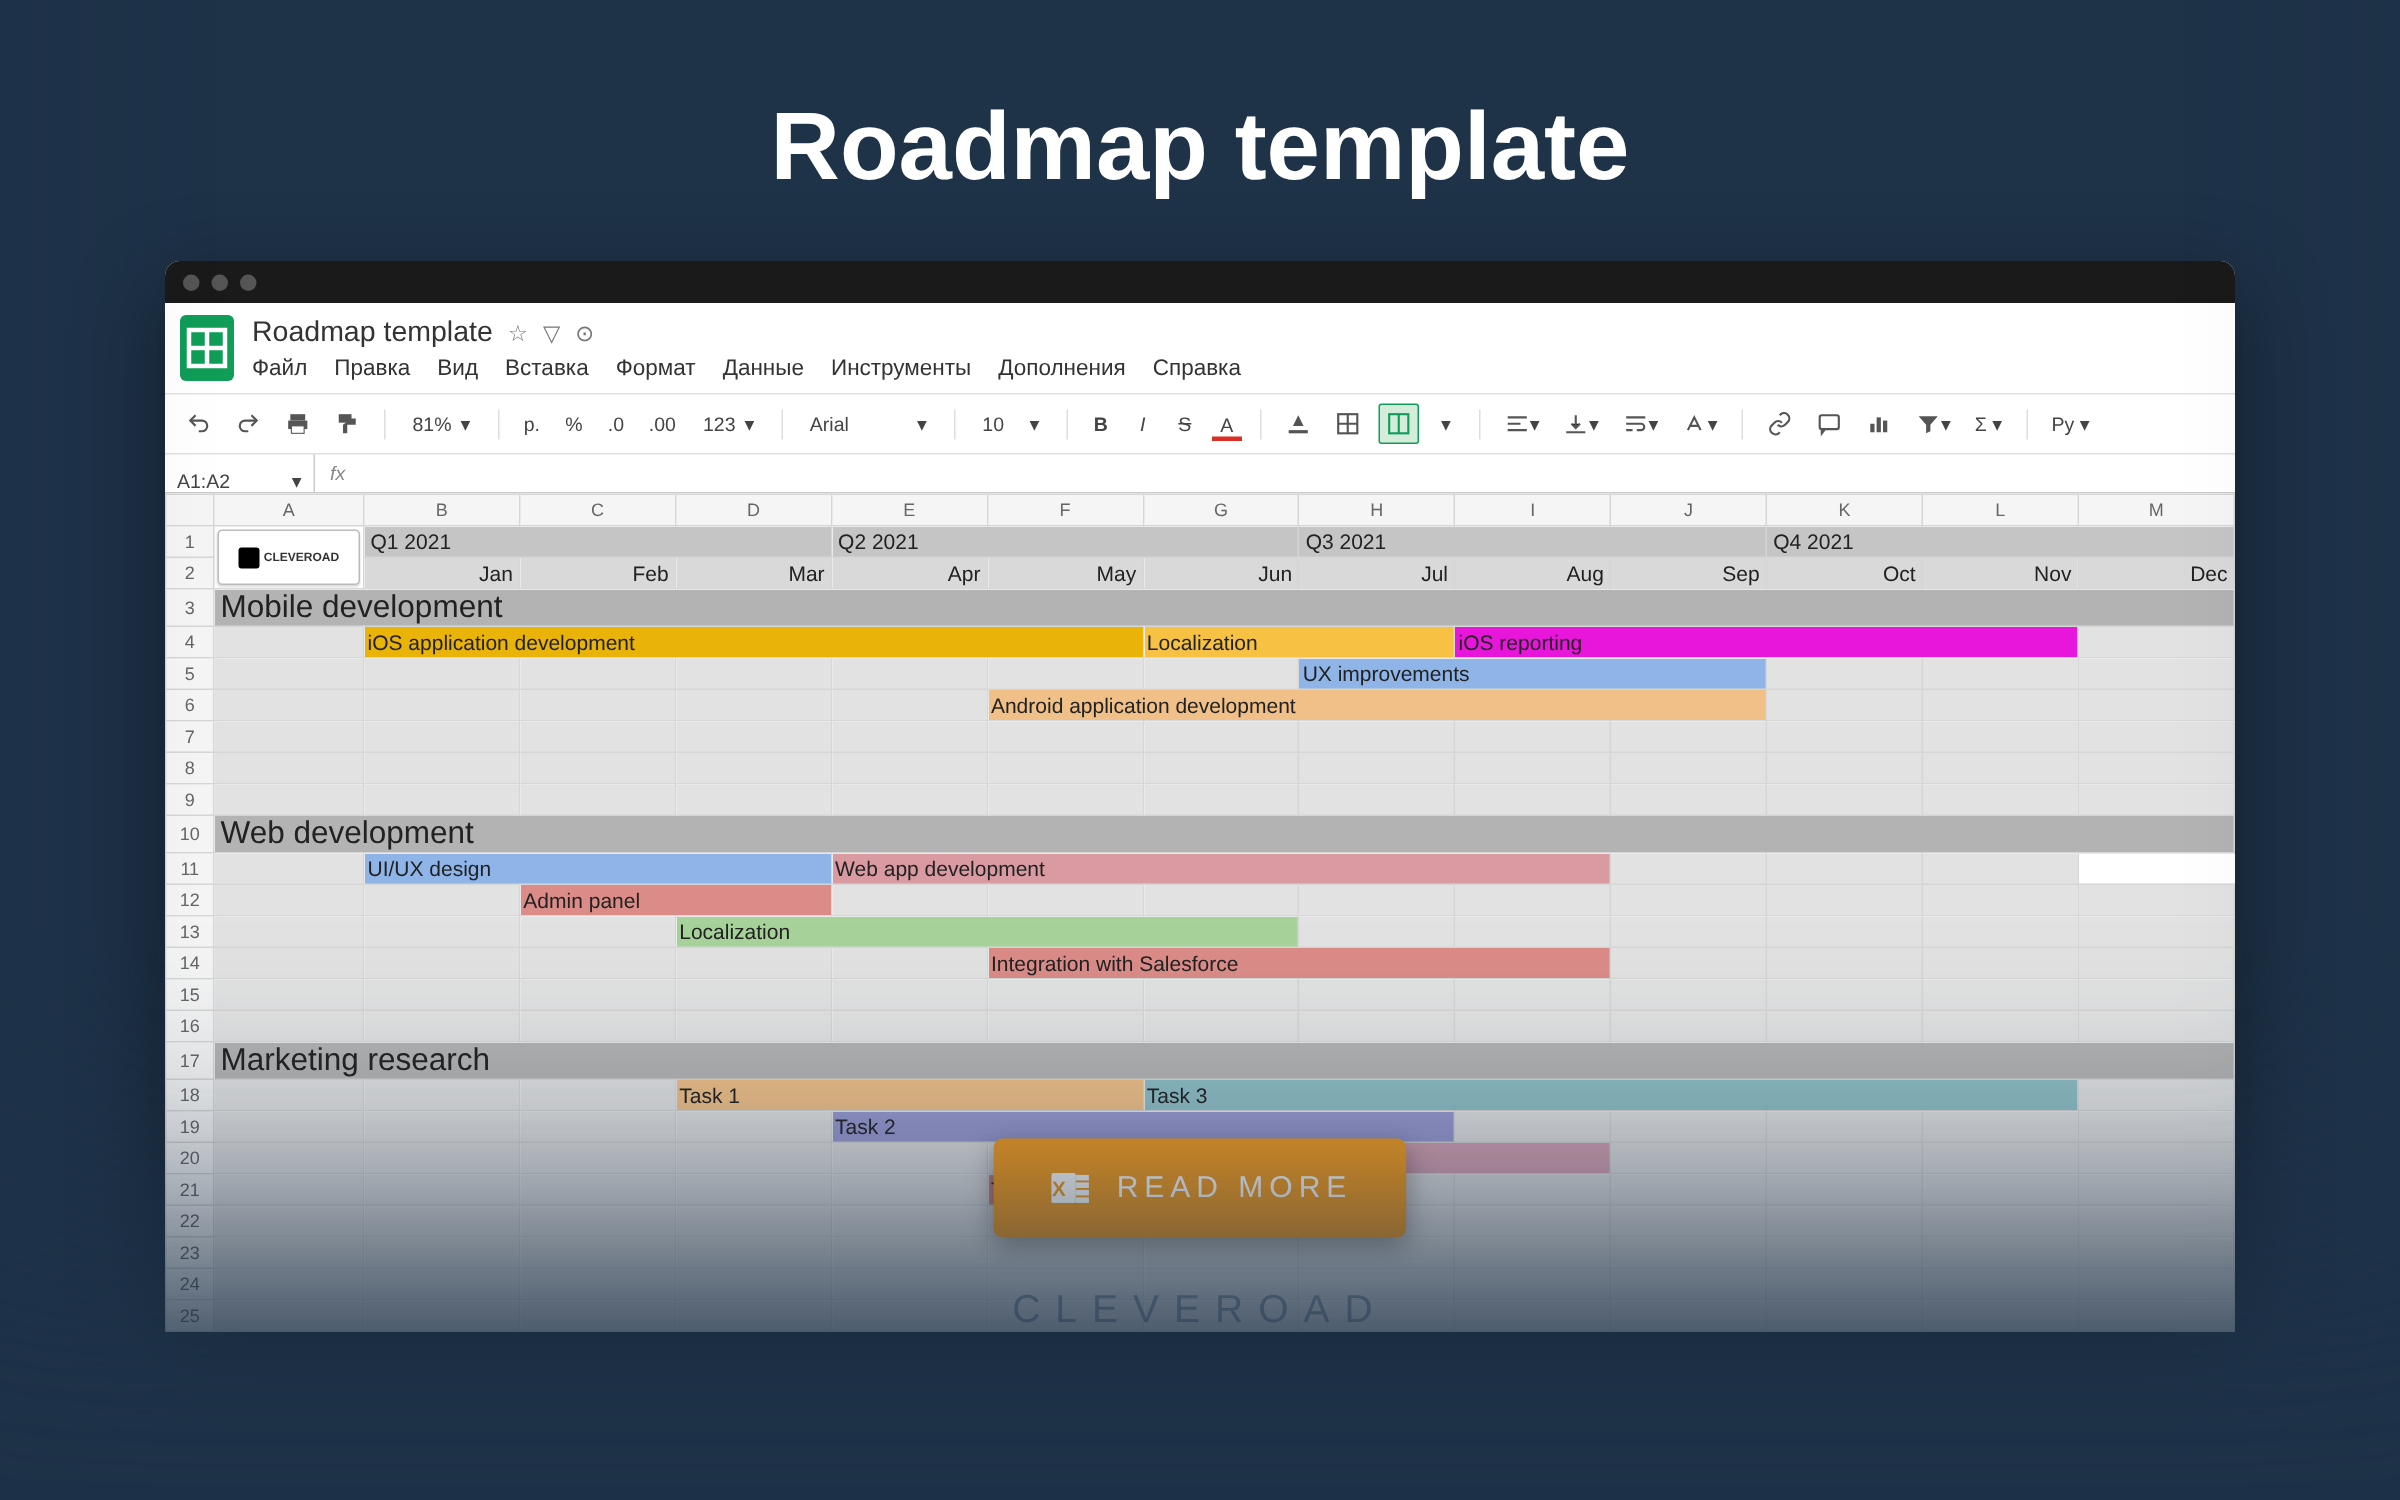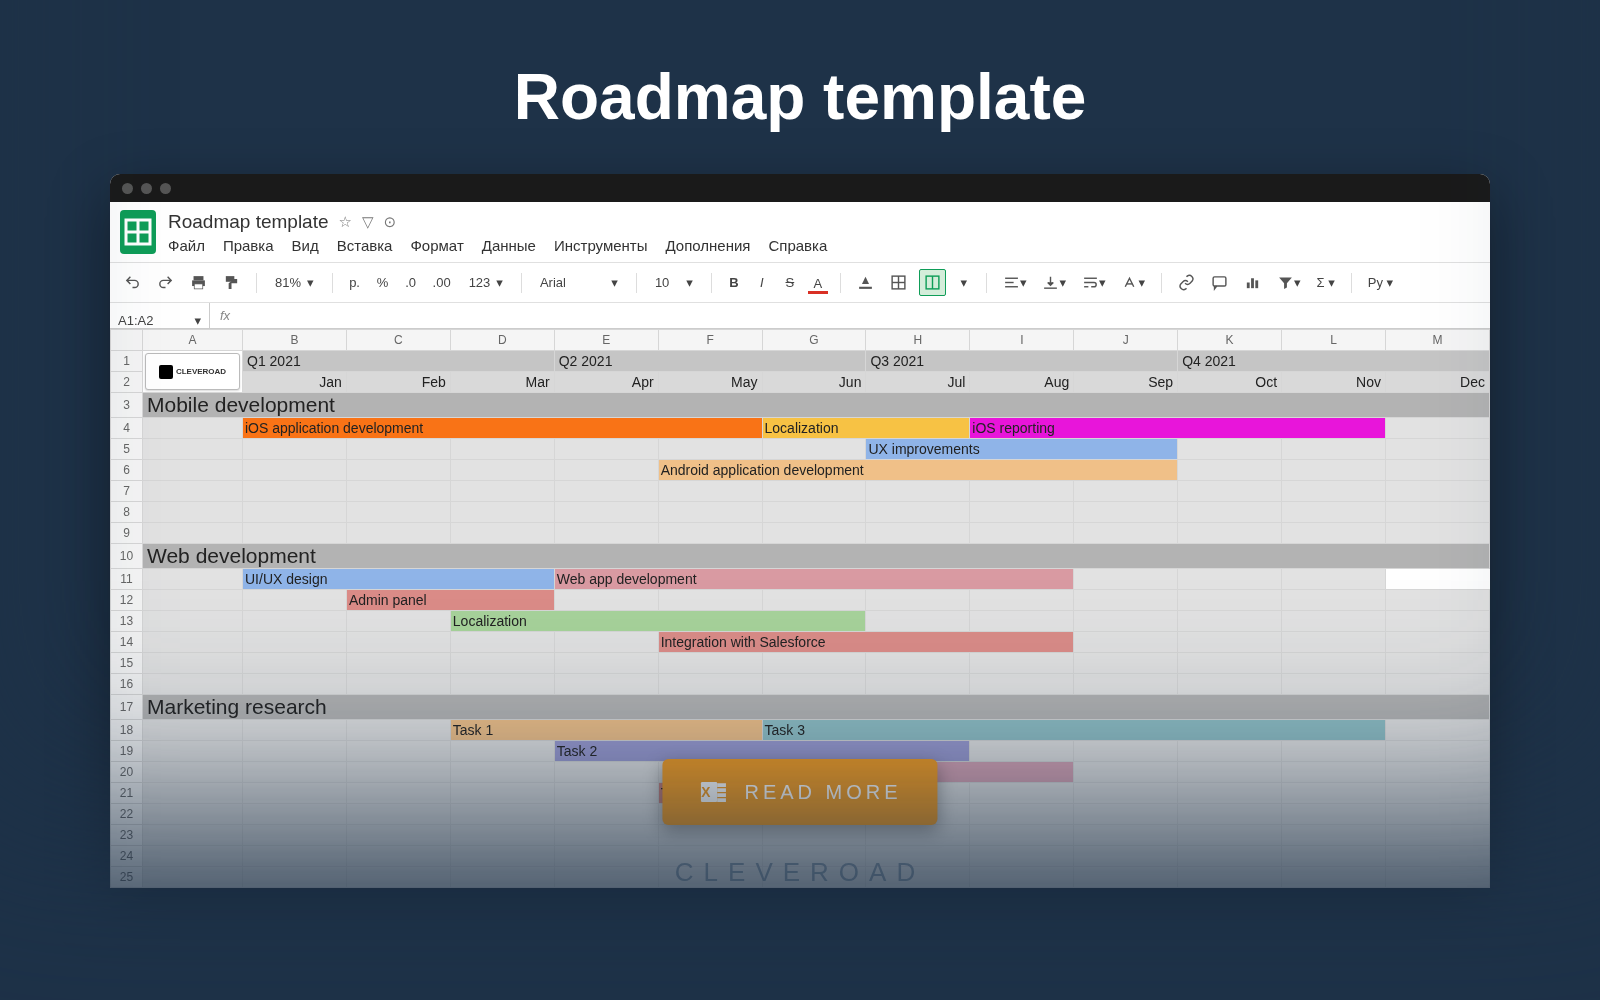--- a/index.html
+++ b/index.html
@@ -30,21 +30,21 @@
 th{background:#f5f5f5;font-weight:400;font-size:12px;color:#666;text-align:center}
 .rowhdr{width:32px;background:#f5f5f5;text-align:center;font-size:12px;color:#666}
 .corner{background:#f5f5f5}
 .quarter{background:#c5c5c5;text-align:left;color:#222}
 .month{background:#d9d9d9;text-align:right;color:#222}
 .section{background:#b3b3b3;color:#222;font-size:21px}
 .logo-cell{background:#fff;position:relative}
 .logo-badge{position:absolute;top:2px;left:2px;right:2px;bottom:2px;border:1px solid #bbb;border-radius:3px;display:flex;align-items:center;justify-content:center;font-size:8px;font-weight:bold;background:#fff;box-shadow:0 1px 2px rgba(0,0,0,0.15)}
 .logo-dot{width:14px;height:14px;background:#000;border-radius:2px;margin-right:3px;display:inline-block}
 .empty{background:#e2e2e2}
-.bar-green{background:#f97316}
+.bar-green{background:#eab308}
 .bar-yellow{background:#f7c244}
 .bar-magenta{background:#e815da;color:#111}
 .bar-blue{background:#8fb4e8}
 .bar-orange{background:#f0c088}
 .bar-pink{background:#d99aa2}
 .bar-red{background:#db8c88}
 .bar-green2{background:#a7d39a}
 .bar-purple{background:#9a9ad1}
 .bar-teal{background:#8fbfc5}
 .bar-rose{background:#d8a3b5}

